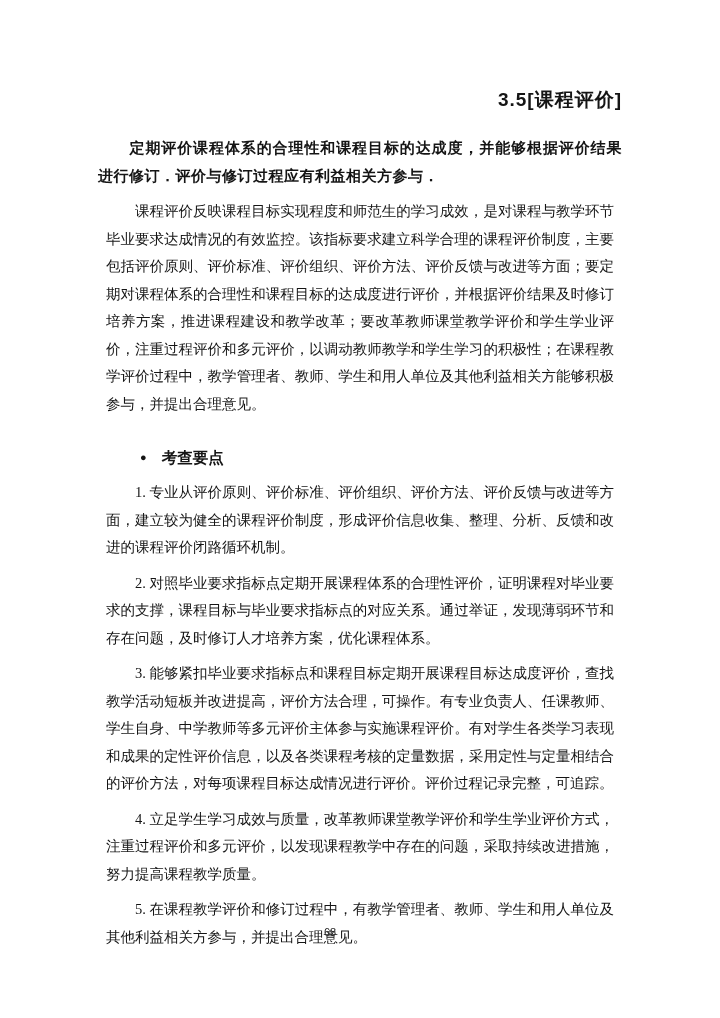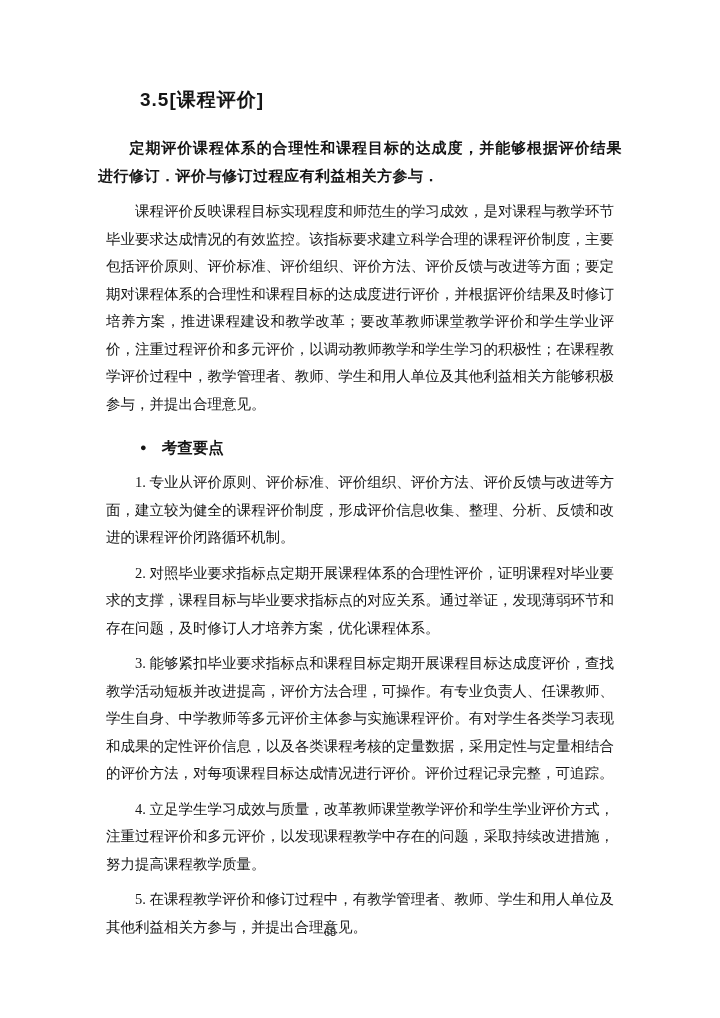--- a/index.html
+++ b/index.html
@@ -22,40 +22,41 @@
     top: 86px;
     width: 524px;
   }
   .doc-title {
     font-family: "Liberation Sans", "DejaVu Sans", sans-serif;
     font-weight: bold;
     font-size: 19px;
     line-height: 27px;
     letter-spacing: 1px;
     margin: 0 0 0 42px;
+    text-align: right;
   }
   .standard {
     font-family: "Liberation Sans", "DejaVu Sans", sans-serif;
     font-weight: bold;
     font-size: 15px;
     line-height: 28px;
     text-align: justify;
     text-indent: 2.1em;
     letter-spacing: 0.5px;
     margin: 21px 0 1px 0;
   }
   .bullet-heading {
     font-family: "Liberation Sans", "DejaVu Sans", sans-serif;
     font-weight: bold;
     font-size: 15.5px;
     line-height: 27px;
     margin: 0 0 0 42px;
   }
   .bullet-heading.second {
-    margin-top: 16px;
+    margin-top: 26px;
   }
   .bullet {
     display: inline-block;
     font-size: 11px;
     vertical-align: 2px;
     margin-right: 15px;
   }
   .body-para {
     font-size: 14.5px;
     line-height: 27.5px;

